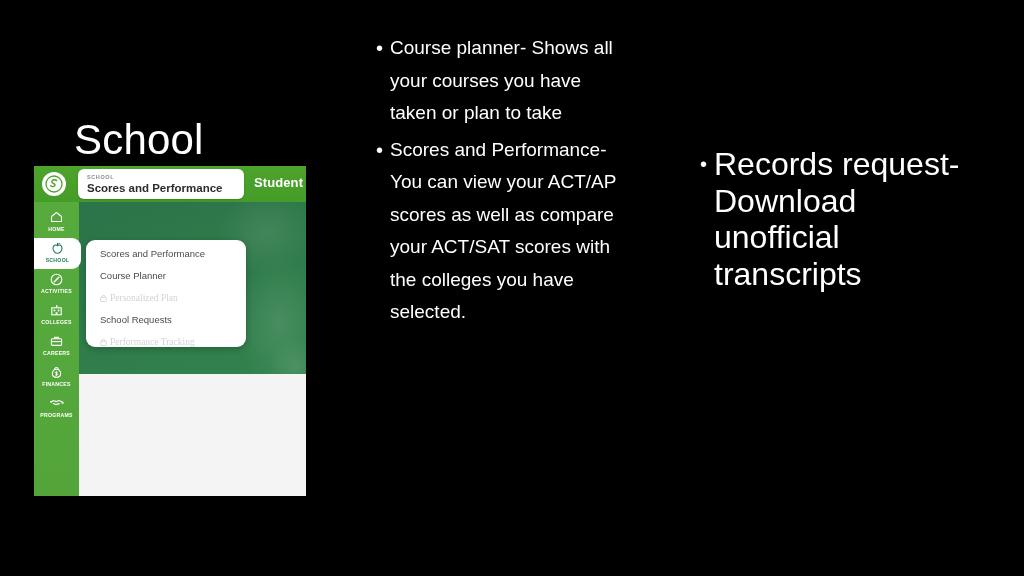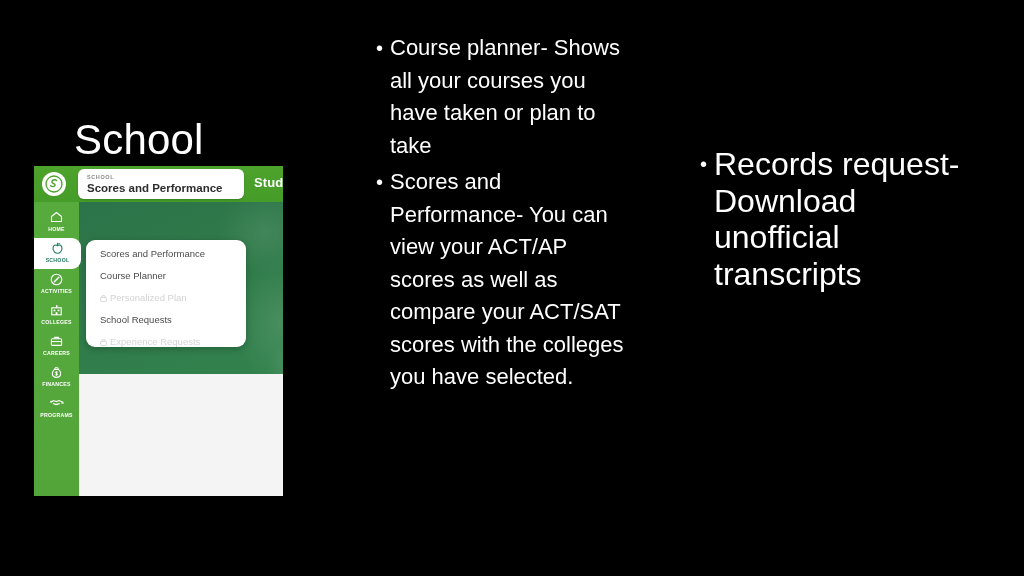--- a/index.html
+++ b/index.html
@@ -27,21 +27,21 @@
     letter-spacing: 0.2px;
     line-height: 1;
     white-space: nowrap;
   }
 
   
   .shot {
     position: absolute;
     left: 34px;
     top: 166px;
-    width: 249px;
+    width: 272px;
     height: 330px;
     background: #14b8a6;
     overflow: hidden;
   }
 
   
   .app-topbar {
     position: absolute;
     left: 0; top: 0;
     width: 280px;
@@ -189,21 +189,21 @@
     font-size: 9.5px;
     color: #4a4a4a;
     line-height: 12px;
     padding: 0 0 0 14px;
     margin-bottom: 10px;
     white-space: nowrap;
     display: flex;
     align-items: center;
     gap: 3px;
   }
-  .flyout-item.locked { color: #d3d3d3; }
+  .flyout-item.locked { color: #d3d3d3; font-family: Liberation Serif, serif; }
   .lock-ic { display: inline-block; width: 7px; height: 8px; flex: none; }
   .lock-ic svg { display: block; }
 
   
   .bullets {
     position: absolute;
     color: #ffffff;
   }
   .col-mid {
     left: 376px;
@@ -222,21 +222,21 @@
   }
   .bullet .dot {
     flex: none;
     width: 14px;
     font-size: 20px;
     line-height: 32px;
     text-align: left;
     color: #ffffff;
   }
   .bullet .btext {
-    font-size: 22px;
+    font-size: 19px;
     line-height: 32.5px;
     font-weight: 400;
     color: #ffffff;
   }
   .col-right .bullet .dot { line-height: 36px; font-size: 20px; }
   .col-right .bullet .btext { font-size: 32px; line-height: 36.5px; }
 </style>
 </head>
 <body>
 
@@ -369,21 +369,21 @@
       <span>School Requests</span>
     </div>
 
     <div class="flyout-item locked">
       <span class="lock-ic">
         <svg width="7" height="8" viewBox="0 0 7 8">
           <rect x="0.7" y="3.3" width="5.6" height="4.2" rx="0.7" fill="none" stroke="#d3d3d3" stroke-width="0.9"></rect>
           <path d="M2 3.3 L2 2.2 C2 1.1 5 1.1 5 2.2 L5 3.3" fill="none" stroke="#d3d3d3" stroke-width="0.9"></path>
         </svg>
       </span>
-      <span>Experience Requests</span>
+      <span>Performance Tracking</span>
     </div>
   </div>
 </div>
 
 <div class="bullets col-mid">
   <div class="bullet">
     <span class="dot">•</span>
     <span class="btext">Course planner- Shows all your courses you have taken or plan to take</span>
   </div>
   <div class="bullet">

